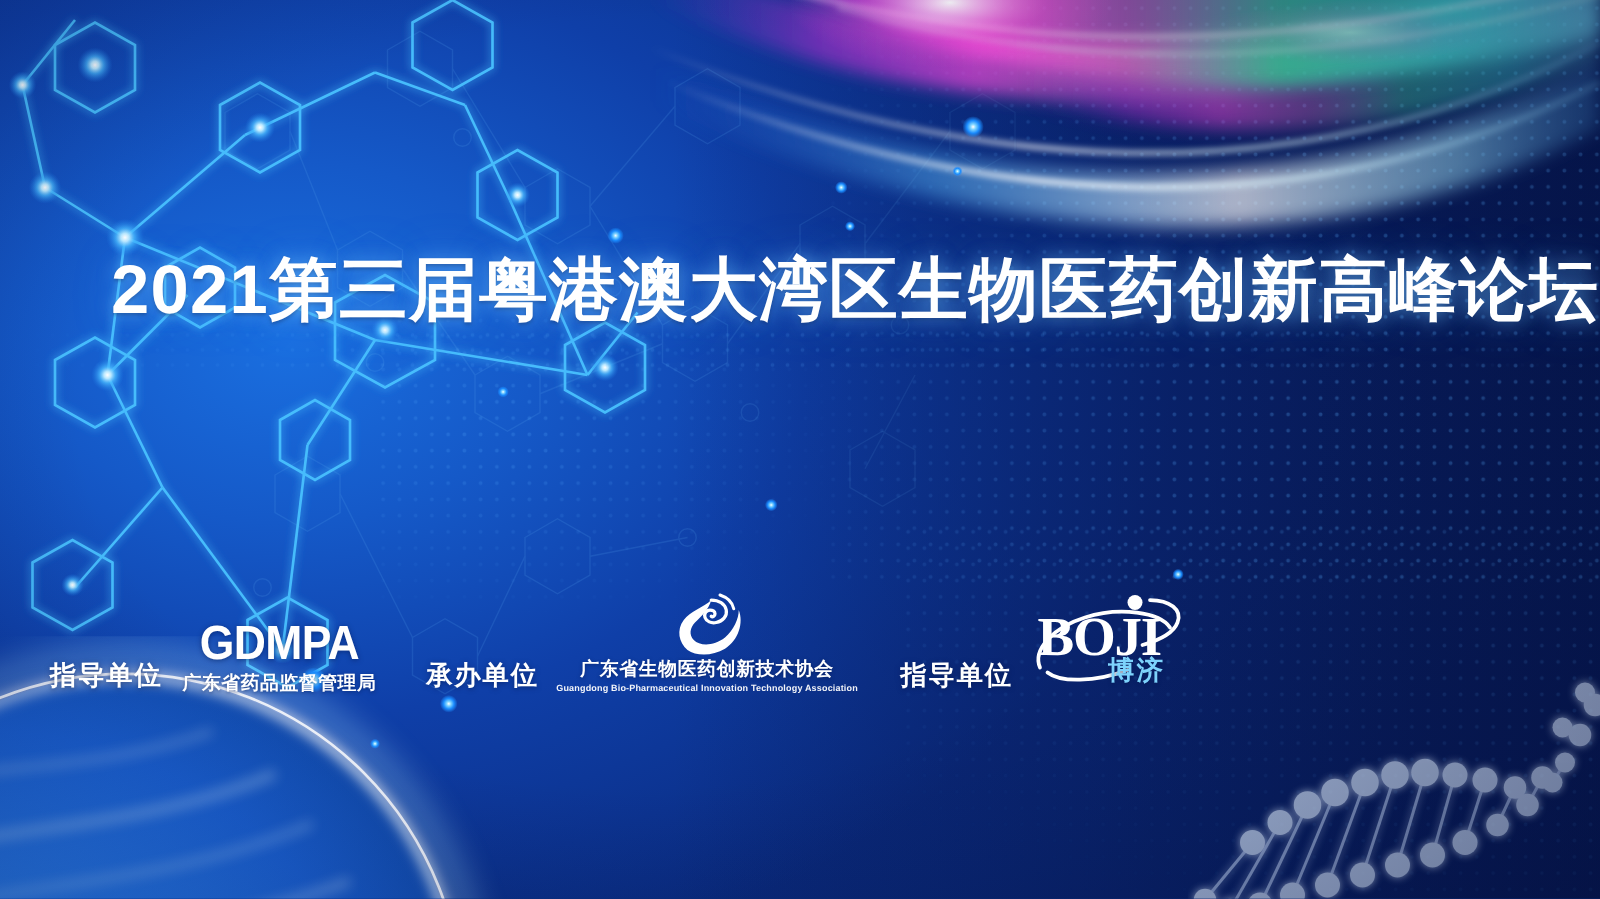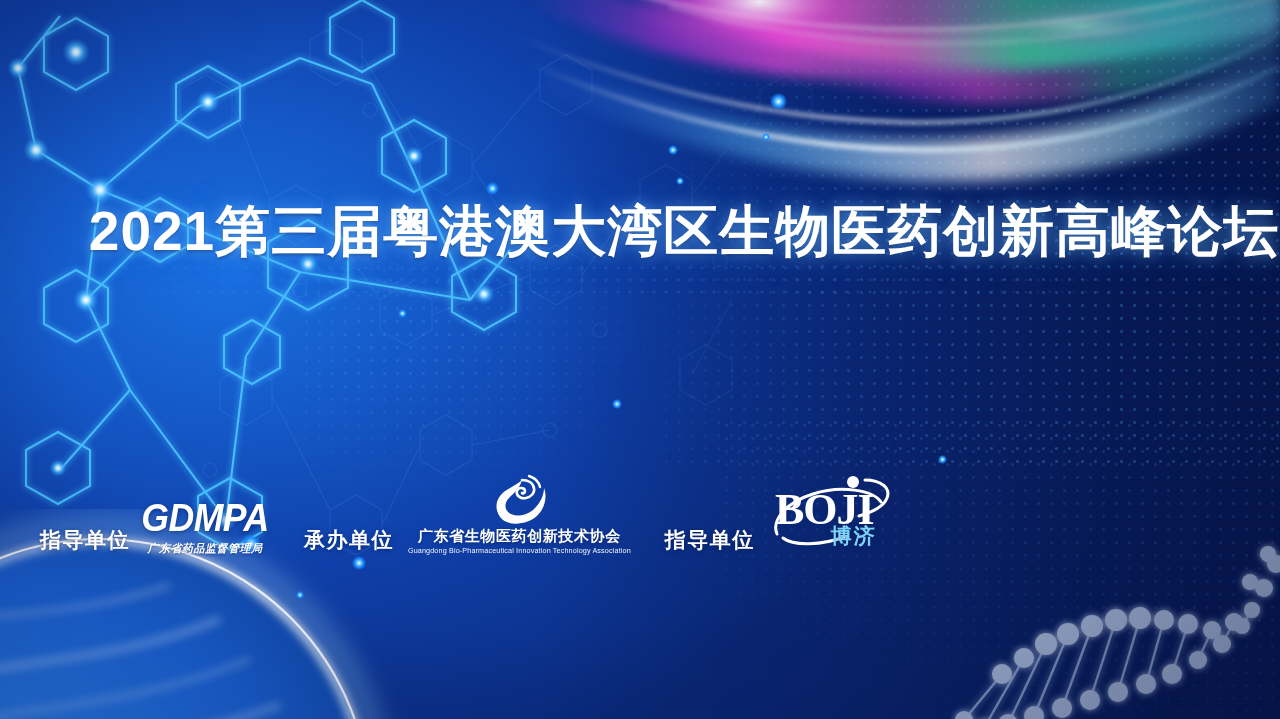--- a/index.html
+++ b/index.html
@@ -130,34 +130,34 @@
   .sp-label {
     color: #ffffff;
     font-size: 21px;
     font-weight: 700;
     letter-spacing: 1.5px;
     white-space: nowrap;
     text-shadow: 0 1px 4px rgba(3,20,70,.55);
   }
 
   
-  .gdmpa { margin-left: 16px; text-align: center; line-height: 1; font-style: italic; }
+  .gdmpa { margin-left: 16px; text-align: center; line-height: 1; }
   .gdmpa-en {
     color: #ffffff;
     font-size: 33px;
     font-weight: 700;
     letter-spacing: -0.5px;
     transform: scaleX(1.08) scaleY(1.16);
     transform-origin: center;
     display: block;
     text-shadow: 0 1px 4px rgba(3,20,70,.5);
   }
   .gdmpa-cn {
     color: #ffffff;
-    font-size: 11px;
+    font-size: 15px;
     font-weight: 700;
     letter-spacing: .5px;
     display: block;
     margin-top: 9px;
     text-shadow: 0 1px 3px rgba(3,20,70,.5);
   }
 
   
   .assoc { margin-left: 14px; text-align: center; line-height: 1; }
   .assoc-mark { display: block; margin: 0 auto 2px; }
@@ -165,21 +165,21 @@
     color: #ffffff;
     font-size: 15px;
     font-weight: 700;
     letter-spacing: .6px;
     display: block;
     text-shadow: 0 1px 3px rgba(3,20,70,.5);
   }
   .assoc-en {
     color: #ffffff;
     font-size: 7.2px;
-    font-weight: 400;
+    font-weight: 700;
     letter-spacing: .15px;
     display: block;
     margin-top: 4px;
     opacity: .95;
   }
 
   
   .boji { margin-left: 14px; position: relative; width: 132px; height: 82px; }
   .boji-svg { position: absolute; left: 0; top: 0; }
   .boji-cn {

